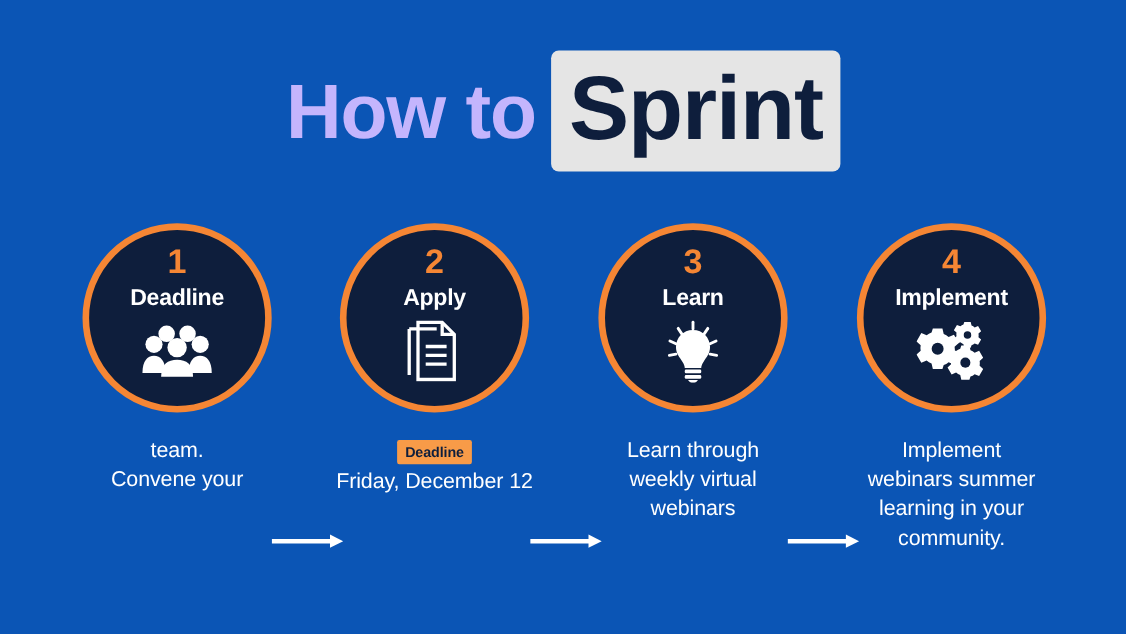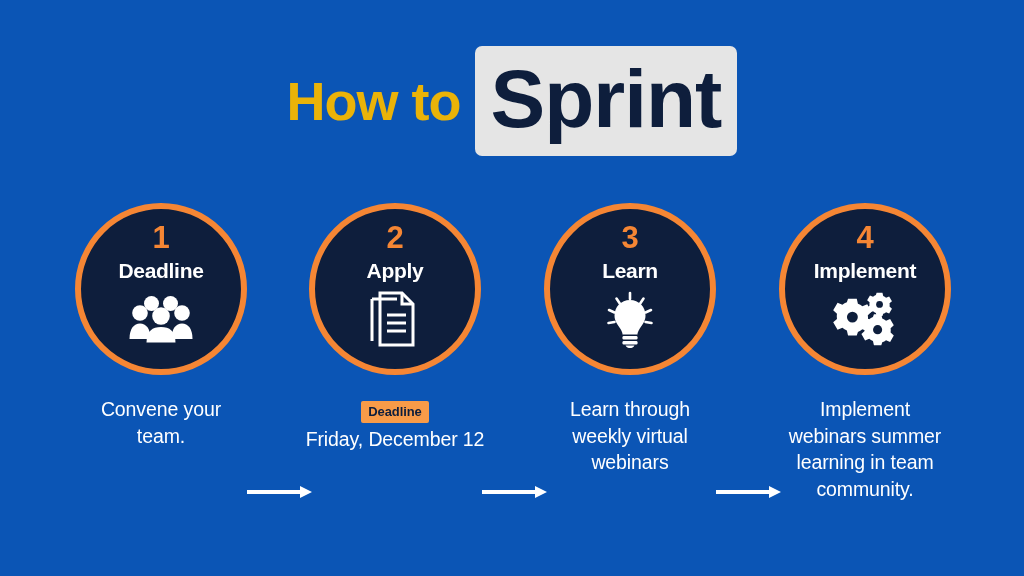--- a/index.html
+++ b/index.html
@@ -18,24 +18,24 @@
   
   #title-block {
     position: absolute;
     top: 46px;
     left: 0;
     width: 1024px;
     text-align: center;
     white-space: nowrap;
   }
   .title-text {
-    font-size: 54px;
+    font-size: 70px;
     font-weight: 700;
     letter-spacing: -1px;
-    color: #eab308;
+    color: #c4b5fd;
     line-height: 1;
     vertical-align: middle;
   }
   .title-highlight {
     display: inline-block;
     background: #e5e5e5;
     color: #0E1E3C;
     font-size: 82px;
     font-weight: 700;
     letter-spacing: -1px;
@@ -241,33 +241,33 @@
   <div class="arrow" style="left:716px;">
     <svg width="66" height="14" viewBox="0 0 66 14">
       <line x1="0" y1="7" x2="56" y2="7" stroke="#FFFFFF" stroke-width="4"></line>
       <path d="M53 1 L65 7 L53 13 Z" fill="#FFFFFF"></path>
     </svg>
   </div>
 
 </div>
 
 <div class="caption-col" style="left:43px;">
+  <span class="caption-line">team.</span>
   <span class="caption-line">Convene your</span>
-  <span class="caption-line">team.</span>
 </div>
 
 <div class="caption-col" style="left:277px;">
   <span class="deadline-badge">Deadline</span>
   <span class="caption-line">Friday, December 12</span>
 </div>
 
 <div class="caption-col" style="left:512px;">
   <span class="caption-line">Learn through</span>
   <span class="caption-line">weekly virtual</span>
   <span class="caption-line">webinars</span>
 </div>
 
 <div class="caption-col" style="left:747px;">
   <span class="caption-line">Implement</span>
   <span class="caption-line">webinars summer</span>
-  <span class="caption-line">learning in team</span>
+  <span class="caption-line">learning in your</span>
   <span class="caption-line">community.</span>
 </div>
 
 </body></html>

